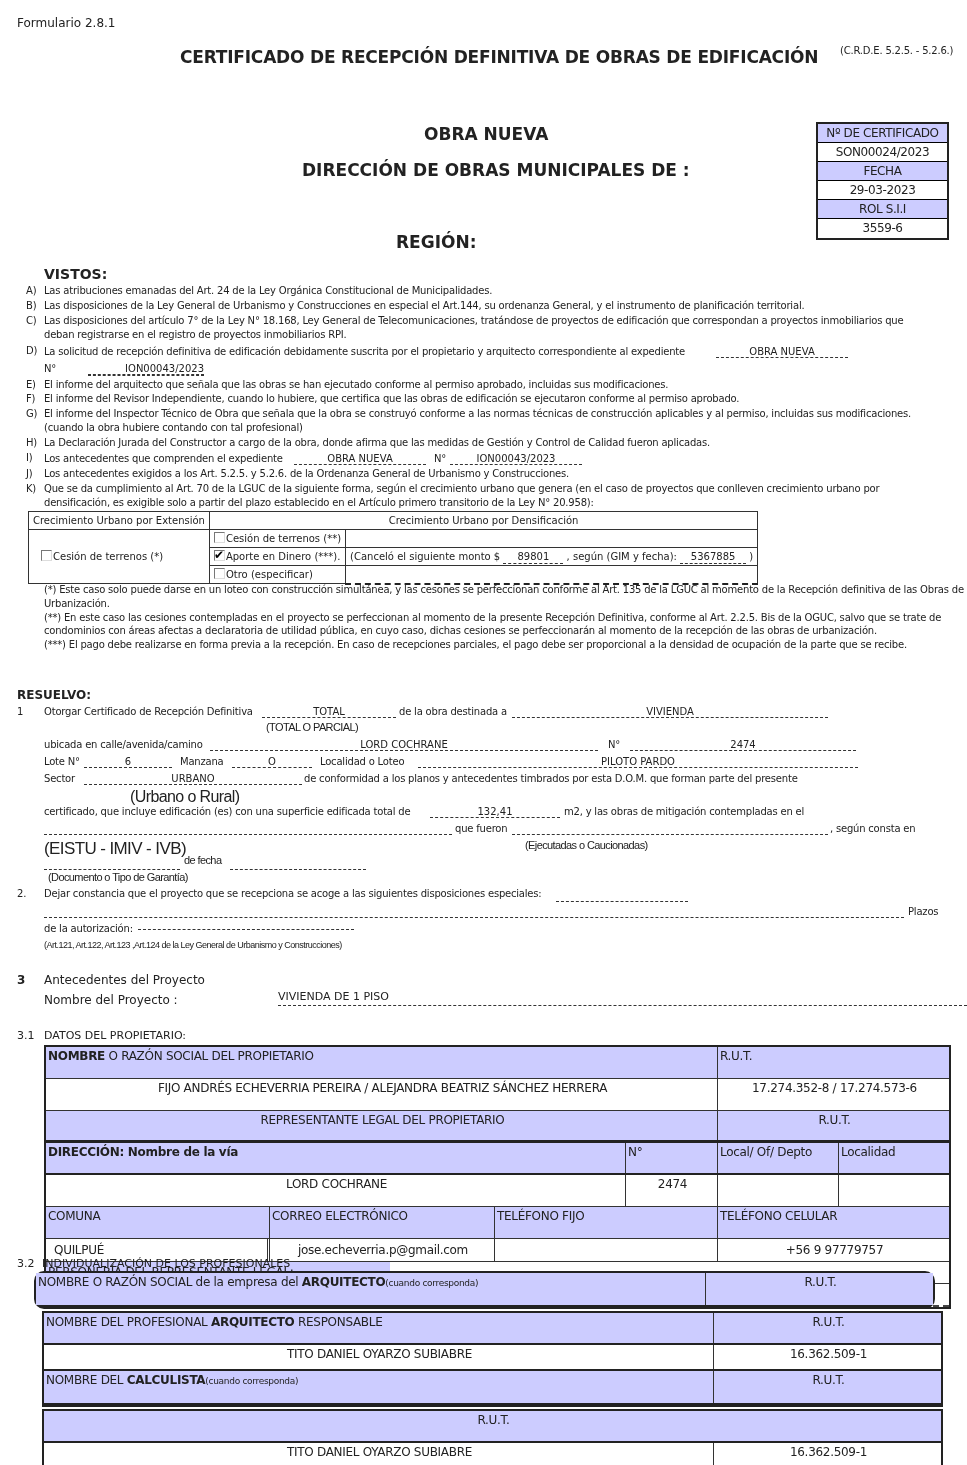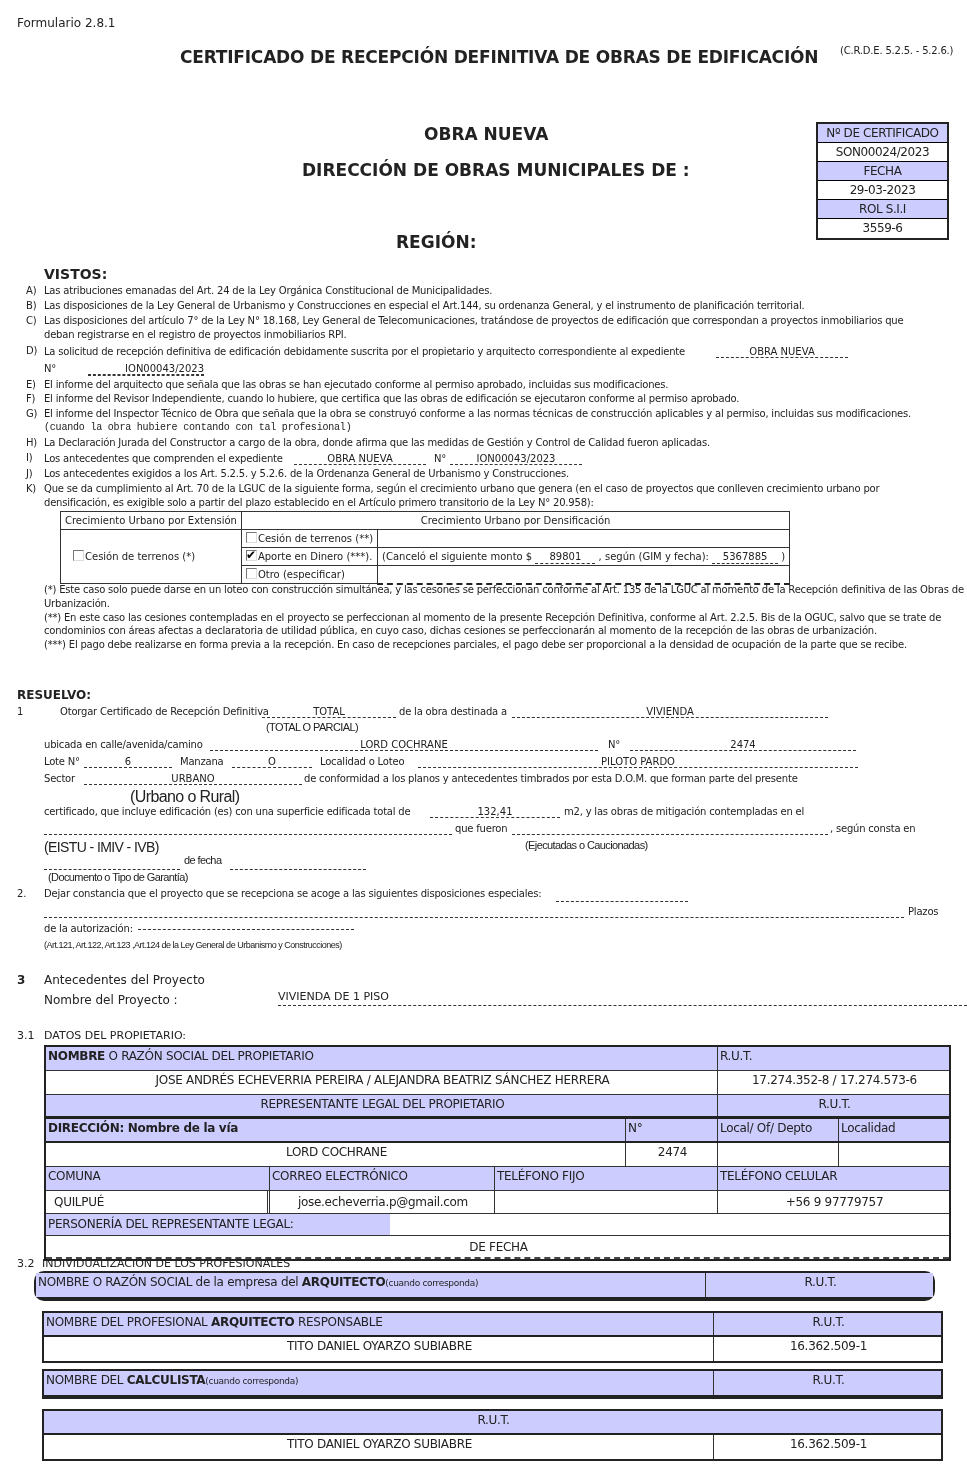--- a/index.html
+++ b/index.html
@@ -15,28 +15,28 @@
   .dotline { position: absolute; border-bottom: 1.5px dashed #333; height: 12px; text-align: center; font-size: 10px; line-height: 11px; }
   .arial { font-family: Liberation Sans, sans-serif; font-size: 10px; letter-spacing: -0.6px; }
 
   
   .certbox { position: absolute; left: 816px; top: 122px; width: 133px; border: 2px solid #222; }
   .certbox div { height: 19px; line-height: 19px; text-align: center; font-size: 12px; border-bottom: 1px solid #000000; letter-spacing: -0.4px; }
   .certbox div:last-child { border-bottom: none; }
   .certbox .hd { background: #ccccff; }
 
   
-  table.k { position: absolute; left: 60px; top: 511px; width: 724px; border-collapse: collapse; font-size: 10px; }
+  table.k { position: absolute; left: 28px; top: 511px; width: 724px; border-collapse: collapse; font-size: 10px; }
   table.k td { border: 1px solid #333; padding: 0 4px; height: 18px; line-height: 17px; white-space: nowrap; }
   .cb { display: inline-block; width: 11px; height: 11px; border: 1px solid #777; border-right-color: #ddd; border-bottom-color: #ddd; vertical-align: -1px; margin-right: 1px; position: relative; }
   .cb.checked::after { content: "✔"; position: absolute; left: -1px; top: -4px; font-size: 12px; color: #000; }
 
   
   .otable { position: absolute; left: 44px; border: 2px solid #222; }
-  .row { display: flex; border-bottom: 1px solid #333; height: 24px; }
+  .row { display: flex; border-bottom: 1px solid #333; height: 32px; }
   .row:last-child { border-bottom: none; }
   .cell { font-size: 12px; line-height: 19px; padding-left: 2px; white-space: nowrap; overflow: hidden; border-right: 1px solid #333; letter-spacing: -0.3px; }
   .cell:last-child { border-right: none; }
   .hdr { background: #ccccff; }
   .ctr { text-align: center; }
   .small { font-size: 9px; }
 </style>
 </head>
 <body>
 
@@ -71,21 +71,21 @@
 <div class="dotline" style="left:88px;top:363px;width:116px;text-align:right;padding-right:0;"><span>ION00043/2023</span></div>
 <div class="dotline" style="left:88px;top:363px;width:116px;border:none;"></div>
 <div style="position:absolute;left:88px;top:375px;width:116px;border-bottom:1.5px dashed #333;"></div>
 
 <div class="abs t10" style="left:26px;top:379px;">E)</div>
 <div class="abs t10" style="left:44px;top:379px;">El informe del arquitecto que señala que las obras se han ejecutado conforme al permiso aprobado, incluidas sus modificaciones.</div>
 <div class="abs t10" style="left:26px;top:393px;">F)</div>
 <div class="abs t10" style="left:44px;top:393px;">El informe del Revisor Independiente, cuando lo hubiere, que certifica que las obras de edificación se ejecutaron conforme al permiso aprobado.</div>
 <div class="abs t10" style="left:26px;top:408px;">G)</div>
 <div class="abs t10" style="left:44px;top:408px;">El informe del Inspector Técnico de Obra que señala que la obra se construyó conforme a las normas técnicas de construcción aplicables y al permiso, incluidas sus modificaciones.</div>
-<div class="abs t10" style="left:44px;top:422px;font-family:Liberation Mono, monospace;">(cuando la obra hubiere contando con tal profesional)</div>
+<div class="abs t10" style="left:44px;top:422px;">(cuando la obra hubiere contando con tal profesional)</div>
 <div class="abs t10" style="left:26px;top:437px;">H)</div>
 <div class="abs t10" style="left:44px;top:437px;">La Declaración Jurada del Constructor a cargo de la obra, donde afirma que las medidas de Gestión y Control de Calidad fueron aplicadas.</div>
 <div class="abs t10" style="left:26px;top:452px;">I)</div>
 <div class="abs t10" style="left:44px;top:453px;">Los antecedentes que comprenden el expediente</div>
 <div class="dotline" style="left:294px;top:453px;width:132px;">OBRA NUEVA</div>
 <div class="abs t10" style="left:434px;top:453px;">N°</div>
 <div class="dotline" style="left:450px;top:453px;width:132px;">ION00043/2023</div>
 <div class="abs t10" style="left:26px;top:468px;">J)</div>
 <div class="abs t10" style="left:44px;top:468px;">Los antecedentes exigidos a los Art. 5.2.5. y 5.2.6. de la Ordenanza General de Urbanismo y Construcciones.</div>
 <div class="abs t10" style="left:26px;top:483px;">K)</div>
@@ -129,21 +129,21 @@
   </table>
 
 <div class="abs t10" style="left:44px;top:584px;">(*) Este caso solo puede darse en un loteo con construcción simultánea, y las cesones se perfeccionan conforme al Art. 135 de la LGUC al momento de la Recepción definitiva de las Obras de</div>
 <div class="abs t10" style="left:44px;top:598px;">Urbanización.</div>
 <div class="abs t10" style="left:44px;top:612px;">(**) En este caso las cesiones contempladas en el proyecto se perfeccionan al momento de la presente Recepción Definitiva, conforme al Art. 2.2.5. Bis de la OGUC, salvo que se trate de</div>
 <div class="abs t10" style="left:44px;top:625px;">condominios con áreas afectas a declaratoria de utilidad pública, en cuyo caso, dichas cesiones se perfeccionarán al momento de la recepción de las obras de urbanización.</div>
 <div class="abs t10" style="left:44px;top:639px;">(***) El pago debe realizarse en forma previa a la recepción. En caso de recepciones parciales, el pago debe ser proporcional a la densidad de ocupación de la parte que se recibe.</div>
 
 <div class="abs bold t12" style="left:17px;top:688px;">RESUELVO:</div>
 <div class="abs t10" style="left:17px;top:706px;">1</div>
-<div class="abs t10" style="left:44px;top:706px;margin-left:16px;">Otorgar Certificado de Recepción Definitiva</div>
+<div class="abs t10" style="left:44px;top:706px;">Otorgar Certificado de Recepción Definitiva</div>
 <div class="dotline" style="left:262px;top:706px;width:134px;">TOTAL</div>
 <div class="abs arial" style="left:266px;top:721px;font-size:11px;">(TOTAL O PARCIAL)</div>
 <div class="abs t10" style="left:399px;top:706px;">de la obra destinada a</div>
 <div class="dotline" style="left:512px;top:706px;width:316px;">VIVIENDA</div>
 
 <div class="abs t10" style="left:44px;top:739px;">ubicada en calle/avenida/camino</div>
 <div class="dotline" style="left:210px;top:739px;width:388px;">LORD COCHRANE</div>
 <div class="abs t10" style="left:608px;top:739px;">N°</div>
 <div class="dotline" style="left:630px;top:739px;width:226px;">2474</div>
 
@@ -160,21 +160,21 @@
 <div class="abs t10" style="left:304px;top:773px;">de conformidad a los planos y antecedentes timbrados por esta D.O.M. que forman parte del presente</div>
 
 <div class="abs t10" style="left:44px;top:806px;">certificado, que incluye edificación (es) con una superficie edificada total de</div>
 <div class="dotline" style="left:430px;top:806px;width:130px;">132,41</div>
 <div class="abs t10" style="left:564px;top:806px;">m2, y las obras de mitigación contempladas en el</div>
 
 <div class="dotline" style="left:44px;top:823px;width:408px;"></div>
 <div class="abs t10" style="left:455px;top:823px;">que fueron</div>
 <div class="dotline" style="left:512px;top:823px;width:316px;"></div>
 <div class="abs t10" style="left:830px;top:823px;">, según consta en</div>
-<div class="abs arial" style="left:44px;top:839px;font-size:14px;">(EISTU - IMIV - IVB)</div>
+<div class="abs arial" style="left:44px;top:839px;font-size:17px;">(EISTU - IMIV - IVB)</div>
 <div class="abs arial" style="left:525px;top:839px;font-size:11px;">(Ejecutadas o Caucionadas)</div>
 
 <div class="abs arial" style="left:184px;top:854px;font-size:11px;">de fecha</div>
 <div class="dotline" style="left:44px;top:858px;width:136px;"></div>
 <div class="dotline" style="left:230px;top:858px;width:136px;"></div>
 <div class="abs arial" style="left:48px;top:871px;font-size:11px;">(Documento o Tipo de Garantía)</div>
 
 <div class="abs t10" style="left:17px;top:888px;">2.</div>
 <div class="abs t10" style="left:44px;top:888px;">Dejar constancia que el proyecto que se recepciona se acoge a las siguientes disposiciones especiales:</div>
 <div class="dotline" style="left:556px;top:890px;width:132px;"></div>
@@ -191,21 +191,21 @@
 
 <div class="abs t11" style="left:17px;top:1029px;">3.1</div>
 <div class="abs t11" style="left:44px;top:1029px;">DATOS DEL PROPIETARIO:</div>
 
 <div class="otable" style="top:1045px;width:907px;">
   <div class="row">
     <div class="cell hdr" style="width:672px;"><b>NOMBRE</b><span> O RAZÓN SOCIAL DEL PROPIETARIO</span></div>
     <div class="cell hdr" style="flex:1;">R.U.T.</div>
   </div>
   <div class="row">
-    <div class="cell ctr" style="width:672px;">JOSE ANDRÉS ECHEVERRIA PEREIRA / ALEJANDRA BEATRIZ SÁNCHEZ HERRERA</div>
+    <div class="cell ctr" style="width:672px;">FIJO ANDRÉS ECHEVERRIA PEREIRA / ALEJANDRA BEATRIZ SÁNCHEZ HERRERA</div>
     <div class="cell ctr" style="flex:1;">17.274.352-8 / 17.274.573-6</div>
   </div>
   <div class="row" style="border-bottom:3px solid #222;">
     <div class="cell hdr ctr" style="width:672px;">REPRESENTANTE LEGAL DEL PROPIETARIO</div>
     <div class="cell hdr ctr" style="flex:1;">R.U.T.</div>
   </div>
   <div class="row" style="border-bottom:2px solid #222;">
     <div class="cell hdr bold" style="width:580px;">DIRECCIÓN: Nombre de la vía</div>
     <div class="cell hdr" style="width:92px;">N°</div>
     <div class="cell hdr" style="width:121px;">Local/ Of/ Depto</div>

